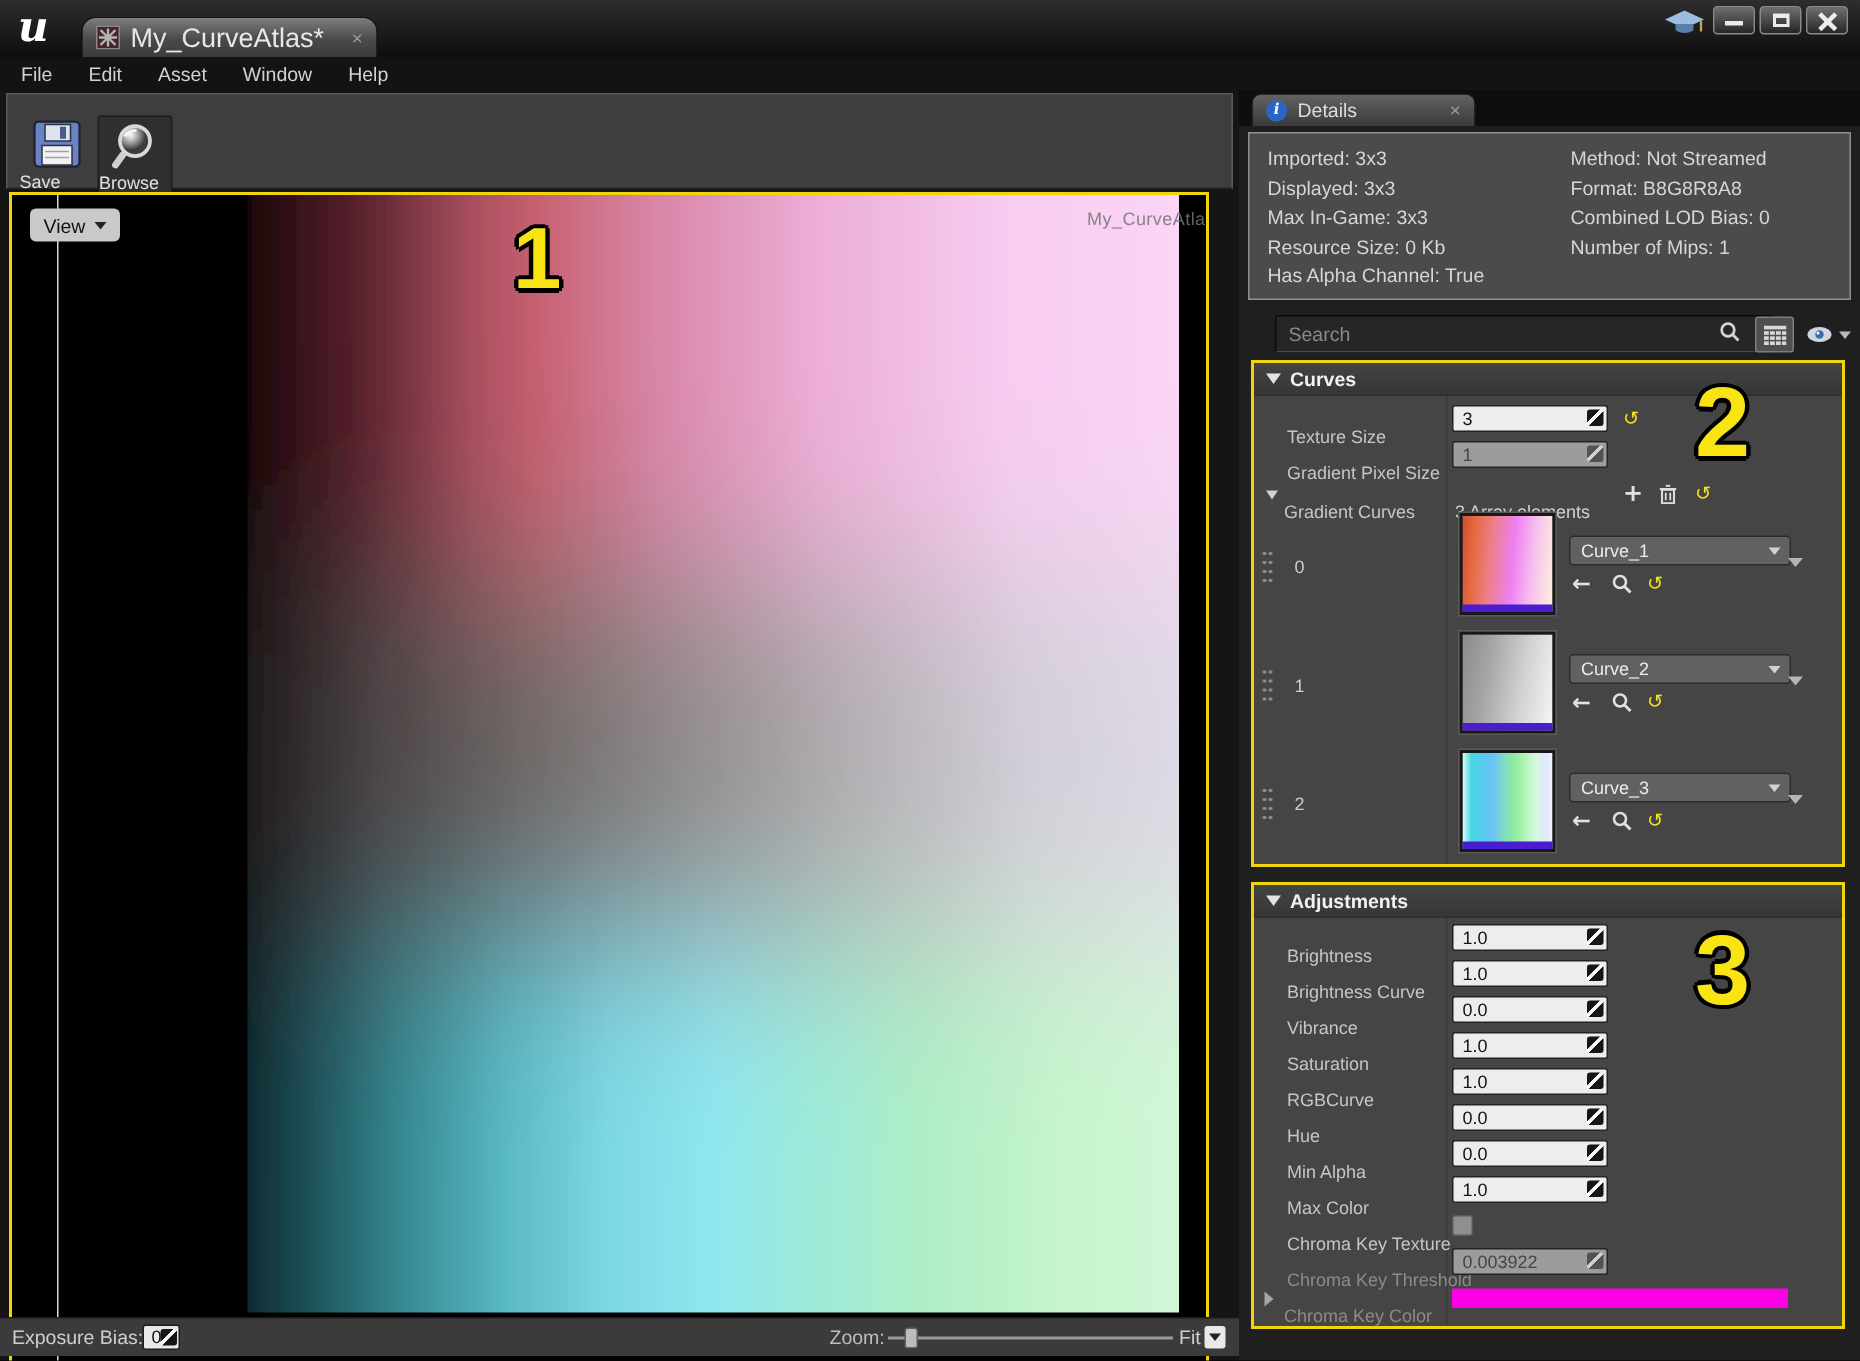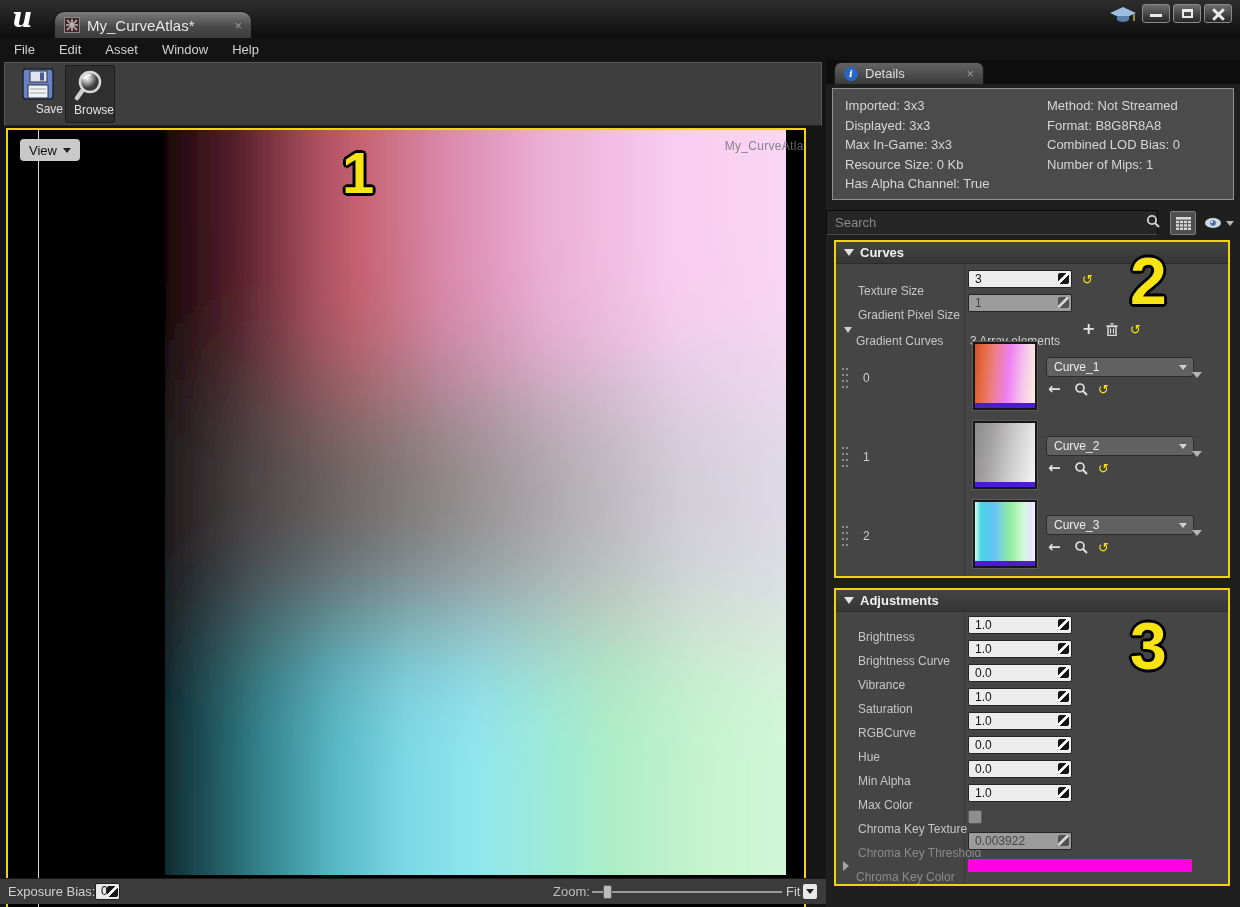--- a/index.html
+++ b/index.html
@@ -2,35 +2,35 @@
 <html><head>
 <meta charset="utf-8">
 <style>
   *{margin:0;padding:0;box-sizing:border-box}
   html,body{width:1240px;height:907px}
   body{position:relative;background:#151515;font-family:"Liberation Sans",sans-serif;overflow:hidden}
   
   .titlebar{position:absolute;left:0;top:0;width:1240px;height:38px;background:linear-gradient(#2e2e2e,#0d0d0d)}
   .ue-logo{position:absolute;left:12px;top:1px;color:#fff;font-family:"DejaVu Serif",serif;font-style:italic;font-weight:bold;font-size:28px}
   .doc-tab{position:absolute;left:54px;top:11px;width:198px;height:27px;background:linear-gradient(#7d7d7d,#4a4a4a 55%,#3c3c3c);border:1px solid #141414;border-bottom:none;border-radius:10px 10px 0 0;display:flex;align-items:center;gap:7px;padding:0 9px}
-  .doc-tab .title{color:#e8e8e8;font-size:15px;white-space:nowrap}
+  .doc-tab .title{color:#e8e8e8;font-size:18px;white-space:nowrap}
   .tab-close{margin-left:auto;color:#9b9b9b;font-size:13px;line-height:1}
   .winbtns{position:absolute;right:8px;top:4px;display:flex;gap:3px}
   .wbtn{width:28px;height:19px;background:linear-gradient(#6e6e6e,#262626);border:1px solid #8a8a8a;border-radius:3px;position:relative}
   .g-min{position:absolute;left:7px;right:7px;bottom:5px;height:3px;background:#ececec}
   .g-max{position:absolute;left:8px;top:4px;width:11px;height:9px;border:2px solid #ececec;border-top-width:3px}
   .g-x::before,.g-x::after{content:"";position:absolute;left:6px;top:8px;width:15px;height:3px;background:#ececec}
   .g-x::before{transform:rotate(45deg)}.g-x::after{transform:rotate(-45deg)}
   .cap{position:absolute;right:104px;top:6px}
   
   .menubar{position:absolute;left:0;top:38px;width:1240px;height:22px;background:#131313;display:flex;align-items:center;padding-left:14px}
   .menu-item{color:#d2d2d2;font-size:13px;margin-right:24px}
   
   .toolbar{position:absolute;left:4px;top:62px;width:818px;height:64px;background:#3e3e3e;border:1px solid #5a5a5a;border-bottom-color:#262626}
-  .tool-btn{position:absolute;top:2px;width:50px;height:58px;text-align:right;color:#e2e2e2;font-size:12px}
+  .tool-btn{position:absolute;top:14px;width:50px;height:58px;text-align:left;color:#e2e2e2;font-size:12px}
   .tool-btn.pressed{background:#2f2f2f;border:1px solid #1c1c1c;border-radius:2px}
   .tool-btn svg{display:block;margin:2px auto 1px}
   
   .viewport{position:absolute;left:6px;top:128px;width:800px;height:866px;border:2px solid #f0d40c;background:#000;overflow:hidden}
   .vp-inner{position:absolute;inset:0}
   .vline{position:absolute;left:30px;top:0;bottom:0;width:1px;background:rgba(255,255,255,.85)}
   .view-btn{position:absolute;left:12px;top:9px;height:22px;padding:0 9px;background:#c9c9c9;border-radius:4px;color:#111;font-size:13px;display:flex;align-items:center;gap:6px;z-index:5}
   .caret-dk{width:0;height:0;border-left:4px solid transparent;border-right:4px solid transparent;border-top:5px solid #222}
   .watermark{position:absolute;top:9px;right:-6px;font-size:12px;color:#747474;opacity:.85;letter-spacing:.3px;z-index:4}
   
@@ -47,21 +47,21 @@
   .track{position:absolute;left:592px;top:12px;width:190px;height:2px;background:#9a9a9a}
   .handle{position:absolute;left:603px;top:6px;width:9px;height:14px;background:#bcbcbc;border:1px solid #5e5e5e;border-radius:2px}
   .fit-dd{position:absolute;left:803px;top:5px;width:14px;height:15px;background:#e9e9e9;border-radius:2px;display:flex;align-items:center;justify-content:center}
   
   .rpanel{position:absolute;left:826px;top:60px;width:414px;height:847px;background:#1f1f1f}
   .rtab-bar{position:absolute;left:0;top:0;width:100%;height:24px;background:#0e0e0e}
   .details-tab{position:absolute;left:8px;top:2px;width:150px;height:22px;background:linear-gradient(#636363,#3a3a3a);border:1px solid #161616;border-bottom:none;border-radius:7px 7px 0 0;display:flex;align-items:center;gap:7px;padding:0 9px;color:#dedede;font-size:13px}
   .info-icon{width:14px;height:14px;border-radius:50%;background:#2a66c8;color:#fff;font-size:10px;font-weight:bold;font-style:italic;font-family:"DejaVu Serif",serif;display:flex;align-items:center;justify-content:center;flex:none}
   .info-box{position:absolute;left:6px;top:28px;width:402px;height:112px;background:#4b4b4b;border:1px solid #909090;padding:7px 0 0 12px;color:#d6d6d6;font-size:13px}
   .info-grid{display:grid;grid-template-columns:202px 1fr;line-height:19.5px}
-  .search-input{position:absolute;left:0;top:150px;width:332px;height:25px;background:#262626;border:1px solid #0a0a0a;border-bottom-color:#4a4a4a;border-radius:2px;color:#ddd;font-size:13px;padding:0 26px 0 8px;outline:none;font-family:"Liberation Sans",sans-serif}
+  .search-input{position:absolute;left:24px;top:150px;width:332px;height:25px;background:#262626;border:1px solid #0a0a0a;border-bottom-color:#4a4a4a;border-radius:2px;color:#ddd;font-size:13px;padding:0 26px 0 8px;outline:none;font-family:"Liberation Sans",sans-serif}
   .search-input::placeholder{color:#8a8a8a}
   .search-mag{position:absolute;left:320px;top:154px}
   .grid-btn{position:absolute;left:344px;top:151px;width:26px;height:24px;background:#4f4f4f;border:1px solid #7e7e7e;border-radius:2px;display:flex;align-items:center;justify-content:center}
   .eye-btn{position:absolute;left:375px;top:151px;width:36px;height:24px;display:flex;align-items:center;justify-content:center;gap:4px}
   .caret-lt{width:0;height:0;border-left:4px solid transparent;border-right:4px solid transparent;border-top:5px solid #b9b9b9}
   
   .section{position:absolute;left:8px;width:396px;border:2px solid #f0d40c;background:#454545}
   #sec-curves{top:180px;height:338px}
   #sec-adjust{top:528px;height:298px}
   .sec-h{height:22px;background:linear-gradient(#444,#363636);border-bottom:1px solid #2d2d2d;display:flex;align-items:center;gap:6px;padding-left:8px}

